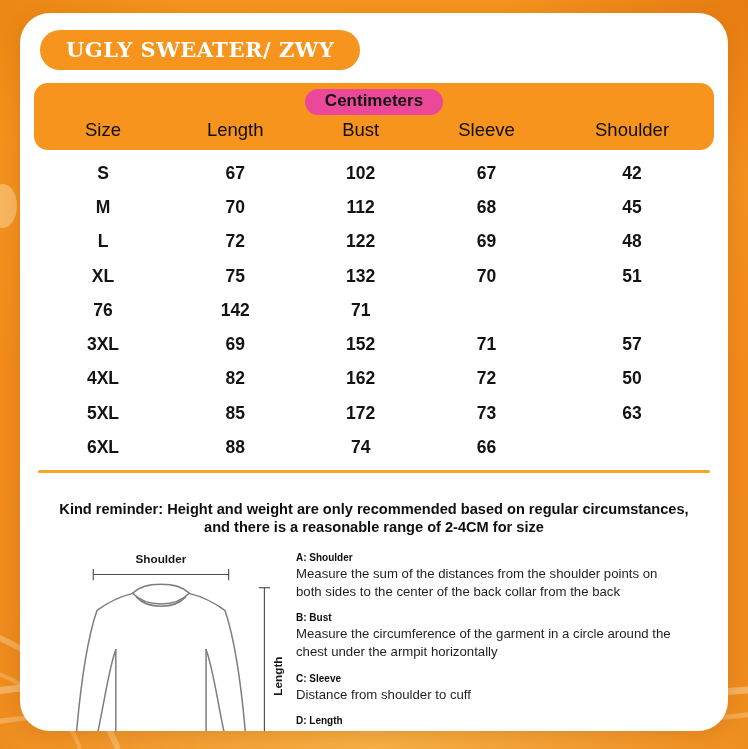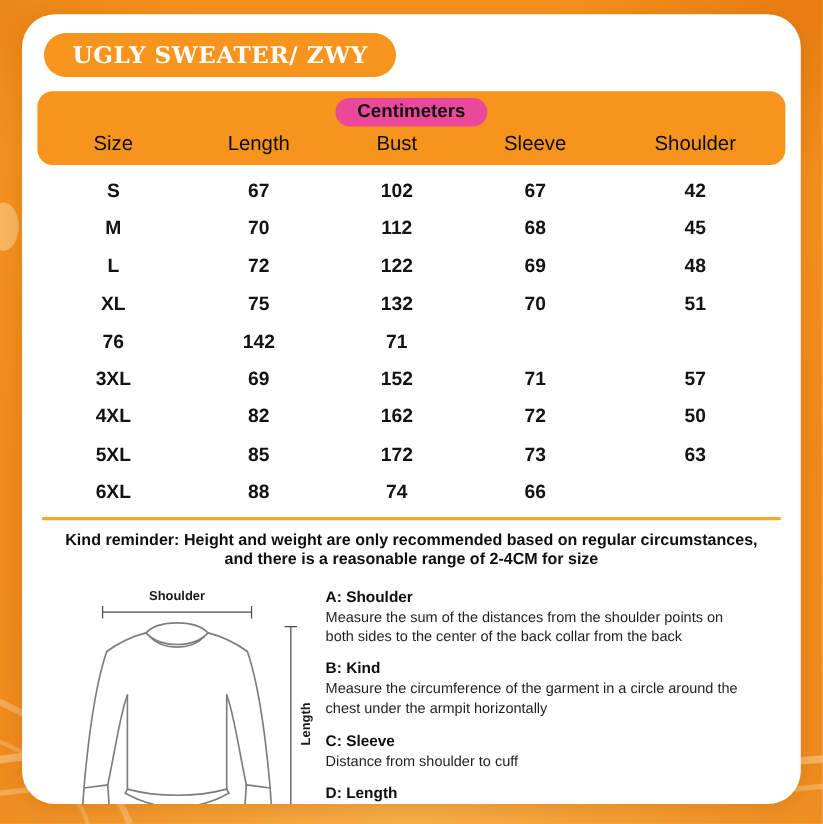--- a/index.html
+++ b/index.html
@@ -62,33 +62,33 @@
     text-align: center;
   }
   .col-row { margin-top: 4px; font-weight: normal; font-size: 18.5px; color: #0d0d0d; }
 
   .rows { margin: 6px 14px 0; }
   .data-row { height: 34.3px; align-items: center; font-weight: bold; font-size: 17.5px; color: #131313; }
 
   .divider { height: 3px; background: #f6a62b; margin: 5px 18px 0; border-radius: 2px; }
 
   .reminder {
-    margin-top: 9px;
+    margin-top: 27px;
     text-align: center;
     font-weight: bold;
     font-size: 14.6px;
     line-height: 1.28;
     color: #0f0f0f;
   }
 
   .bottom { display: flex; margin-top: 13px; }
   .diagram-wrap { width: 262px; flex: 0 0 262px; padding-left: 30px; }
   .guide { flex: 1; padding: 2px 28px 0 14px; max-width: 430px; }
   .guide-item { margin-bottom: 12px; }
-  .guide-item h4 { font-size: 14px; font-weight: bold; color: #0d0d0d; margin-bottom: 2px; }
+  .guide-item h4 { font-size: 10px; font-weight: bold; color: #0d0d0d; margin-bottom: 2px; }
   .guide-item p { font-size: 13.2px; line-height: 1.34; color: #1f1f1f; }
 
   svg text { font-family: "Liberation Sans", sans-serif; }
 </style>
 </head>
 <body>
 
 <svg class="bg-decor" width="748" height="749" viewBox="0 0 748 749">
   <path d="M-20,694 C150,660 420,722 770,688" fill="none" stroke="rgba(255,245,220,0.35)" stroke-width="7"></path>
   <path d="M-20,724 C210,688 500,748 770,712" fill="none" stroke="rgba(255,240,200,0.30)" stroke-width="5"></path>
@@ -225,21 +225,21 @@
         </g>
       </svg>
     </div>
 
     <div class="guide" id="guide">
         <div class="guide-item">
           <h4>A: Shoulder</h4>
           <p>Measure the sum of the distances from the shoulder points on both sides to the center of the back collar from the back</p>
         </div>
         <div class="guide-item">
-          <h4>B: Kind</h4>
+          <h4>B: Bust</h4>
           <p>Measure the circumference of the garment in a circle around the chest under the armpit horizontally</p>
         </div>
         <div class="guide-item">
           <h4>C: Sleeve</h4>
           <p>Distance from shoulder to cuff</p>
         </div>
         <div class="guide-item">
           <h4>D: Length</h4>
         </div>
       </div>

